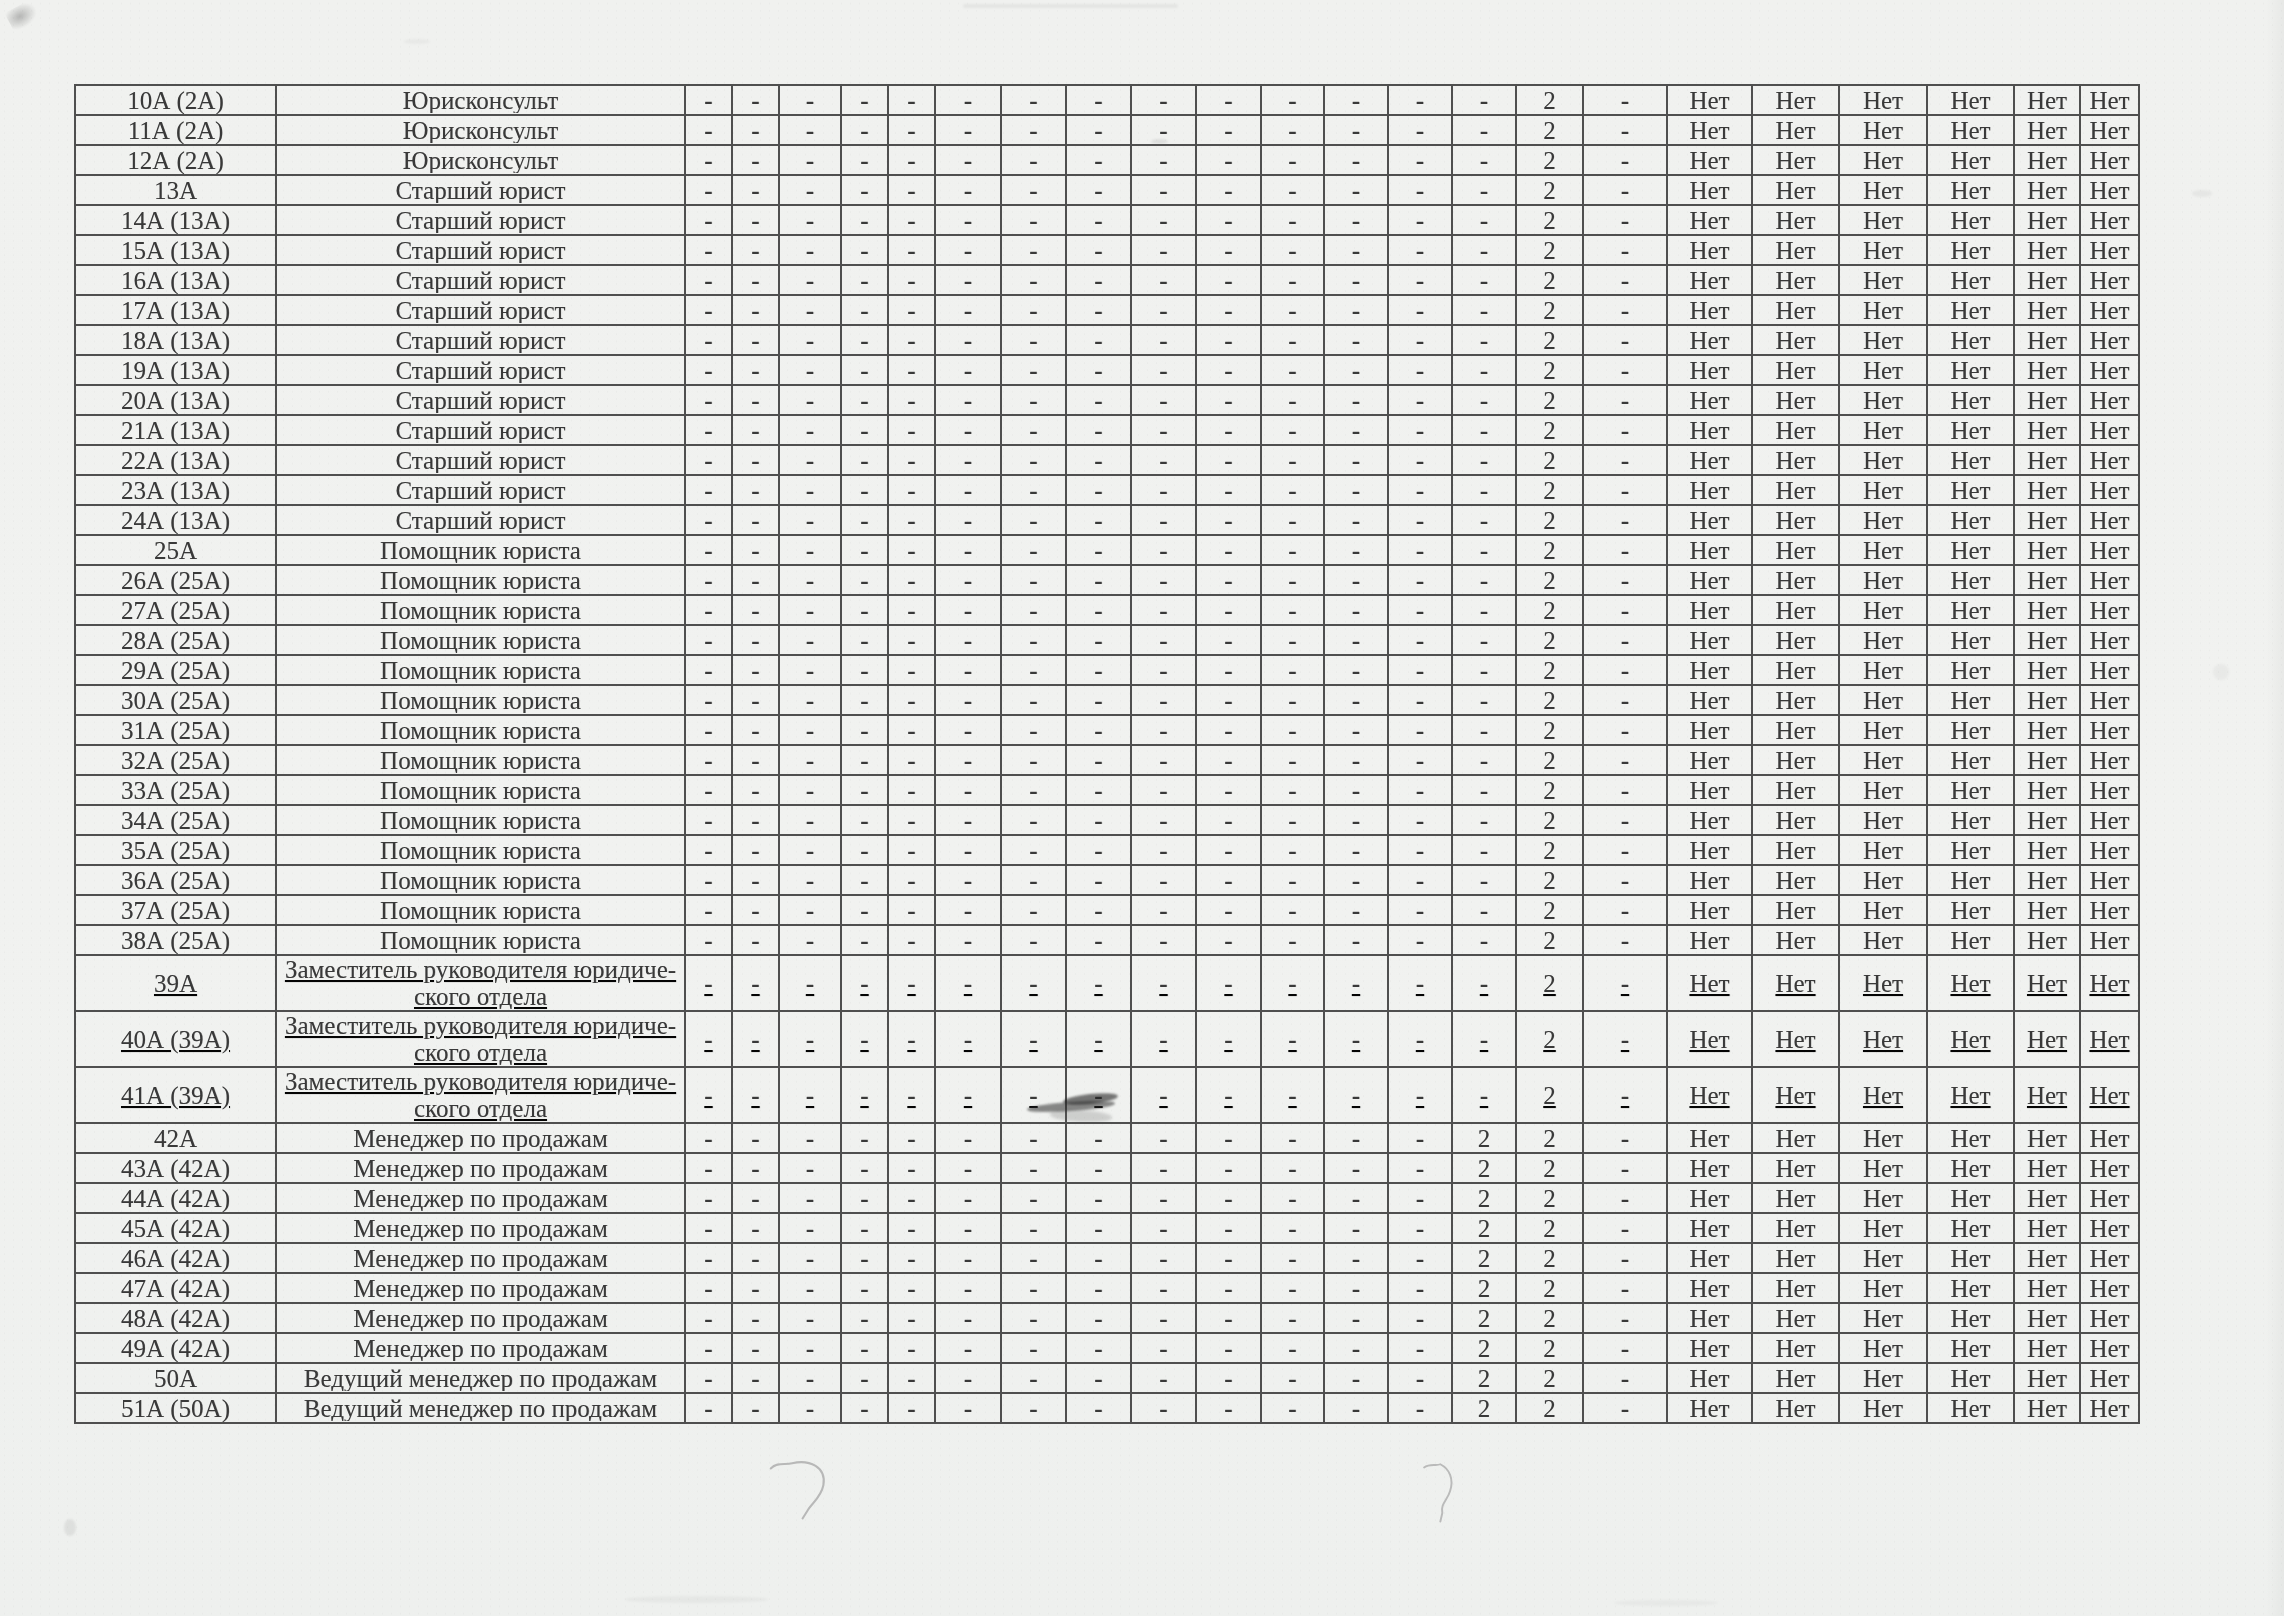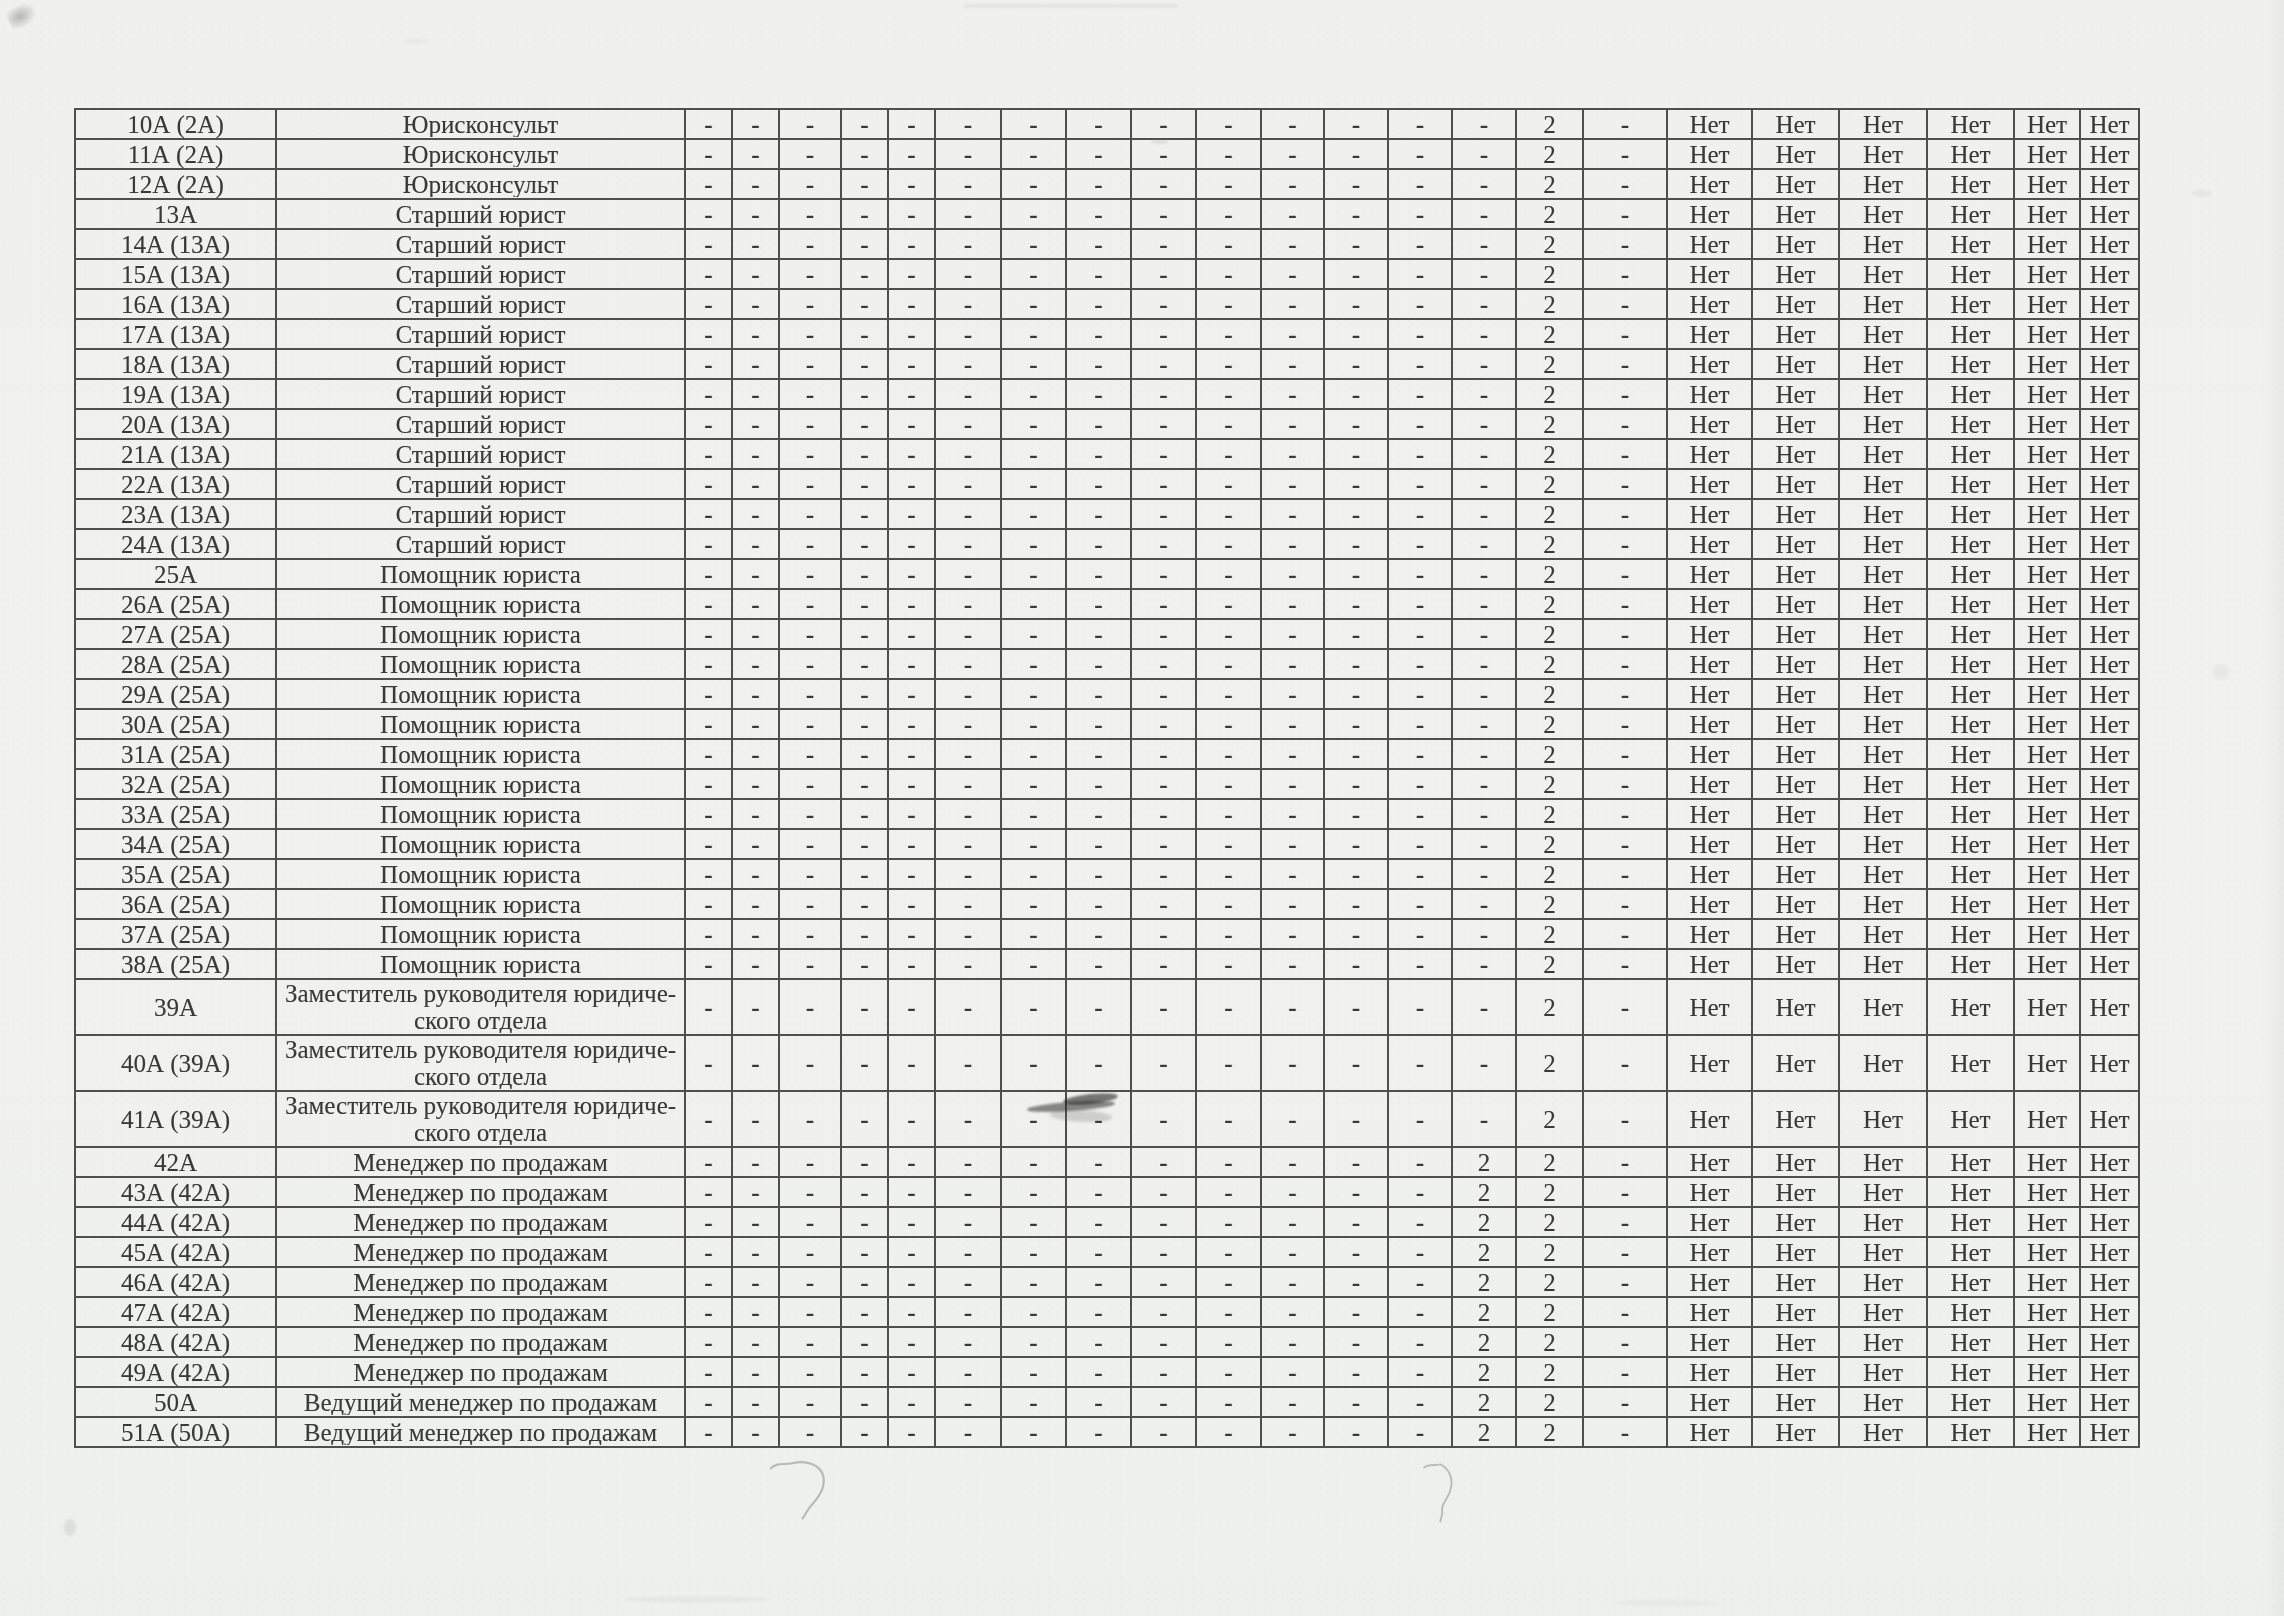--- a/index.html
+++ b/index.html
@@ -11,37 +11,37 @@
   }
   .page{
     position:relative;width:2284px;height:1617px;
     background:
       radial-gradient(rgba(110,110,110,0.045) 0.7px, transparent 1px),
       linear-gradient(180deg,#f0f1ef 0%,#f1f2f0 55%,#eef0ee 100%);
     background-size:9px 7.2px,100% 100%;
   }
   
   table.staff{
-    position:absolute;left:74px;top:108px;
+    position:absolute;left:74px;top:84px;
     border-collapse:collapse;table-layout:fixed;
     width:2065px;
     filter:blur(0.2px) contrast(0.97);
   }
   table.staff td{
     border:2px solid #4e4e4e;
     border-top-width:2.6px;border-bottom-width:2.6px;
     padding:0;margin:0;
     text-align:center;vertical-align:middle;
     color:#373737;
     font-size:25px;line-height:1.08;
     text-shadow:0.3px 0.3px 0.5px rgba(60,60,60,0.35);
     overflow:hidden;white-space:pre-line;
   }
   tr.r-normal{height:30px;}
-  tr.r-tall{height:46px;}
+  tr.r-tall{height:46px;text-decoration:underline;}
   td.cell-id{font-size:25px;}
   td.cell-title{font-size:24px;border-radius:11px;}
   td.cell-dash{font-weight:700;font-size:26px;color:#3c3c3c;}
   td.cell-count{font-size:27px;}
   td.cell-net{font-size:24px;}
   
   .smudge{position:absolute;pointer-events:none;}
   .smudge .s1{position:absolute;left:0;top:7.8px;width:88px;height:8.5px;background:#2e2e2e;border-radius:50%;opacity:.55;filter:blur(1px);transform:rotate(-4deg);}
   .smudge .s2{position:absolute;left:36px;top:0;width:55px;height:10.4px;background:#222;border-radius:50%;opacity:.6;filter:blur(0.9px);transform:rotate(-6deg);}
   .smudge .s3{position:absolute;left:23px;top:15.6px;width:62px;height:11.7px;background:#555;border-radius:50%;opacity:.22;filter:blur(1.6px);transform:rotate(3deg);}

